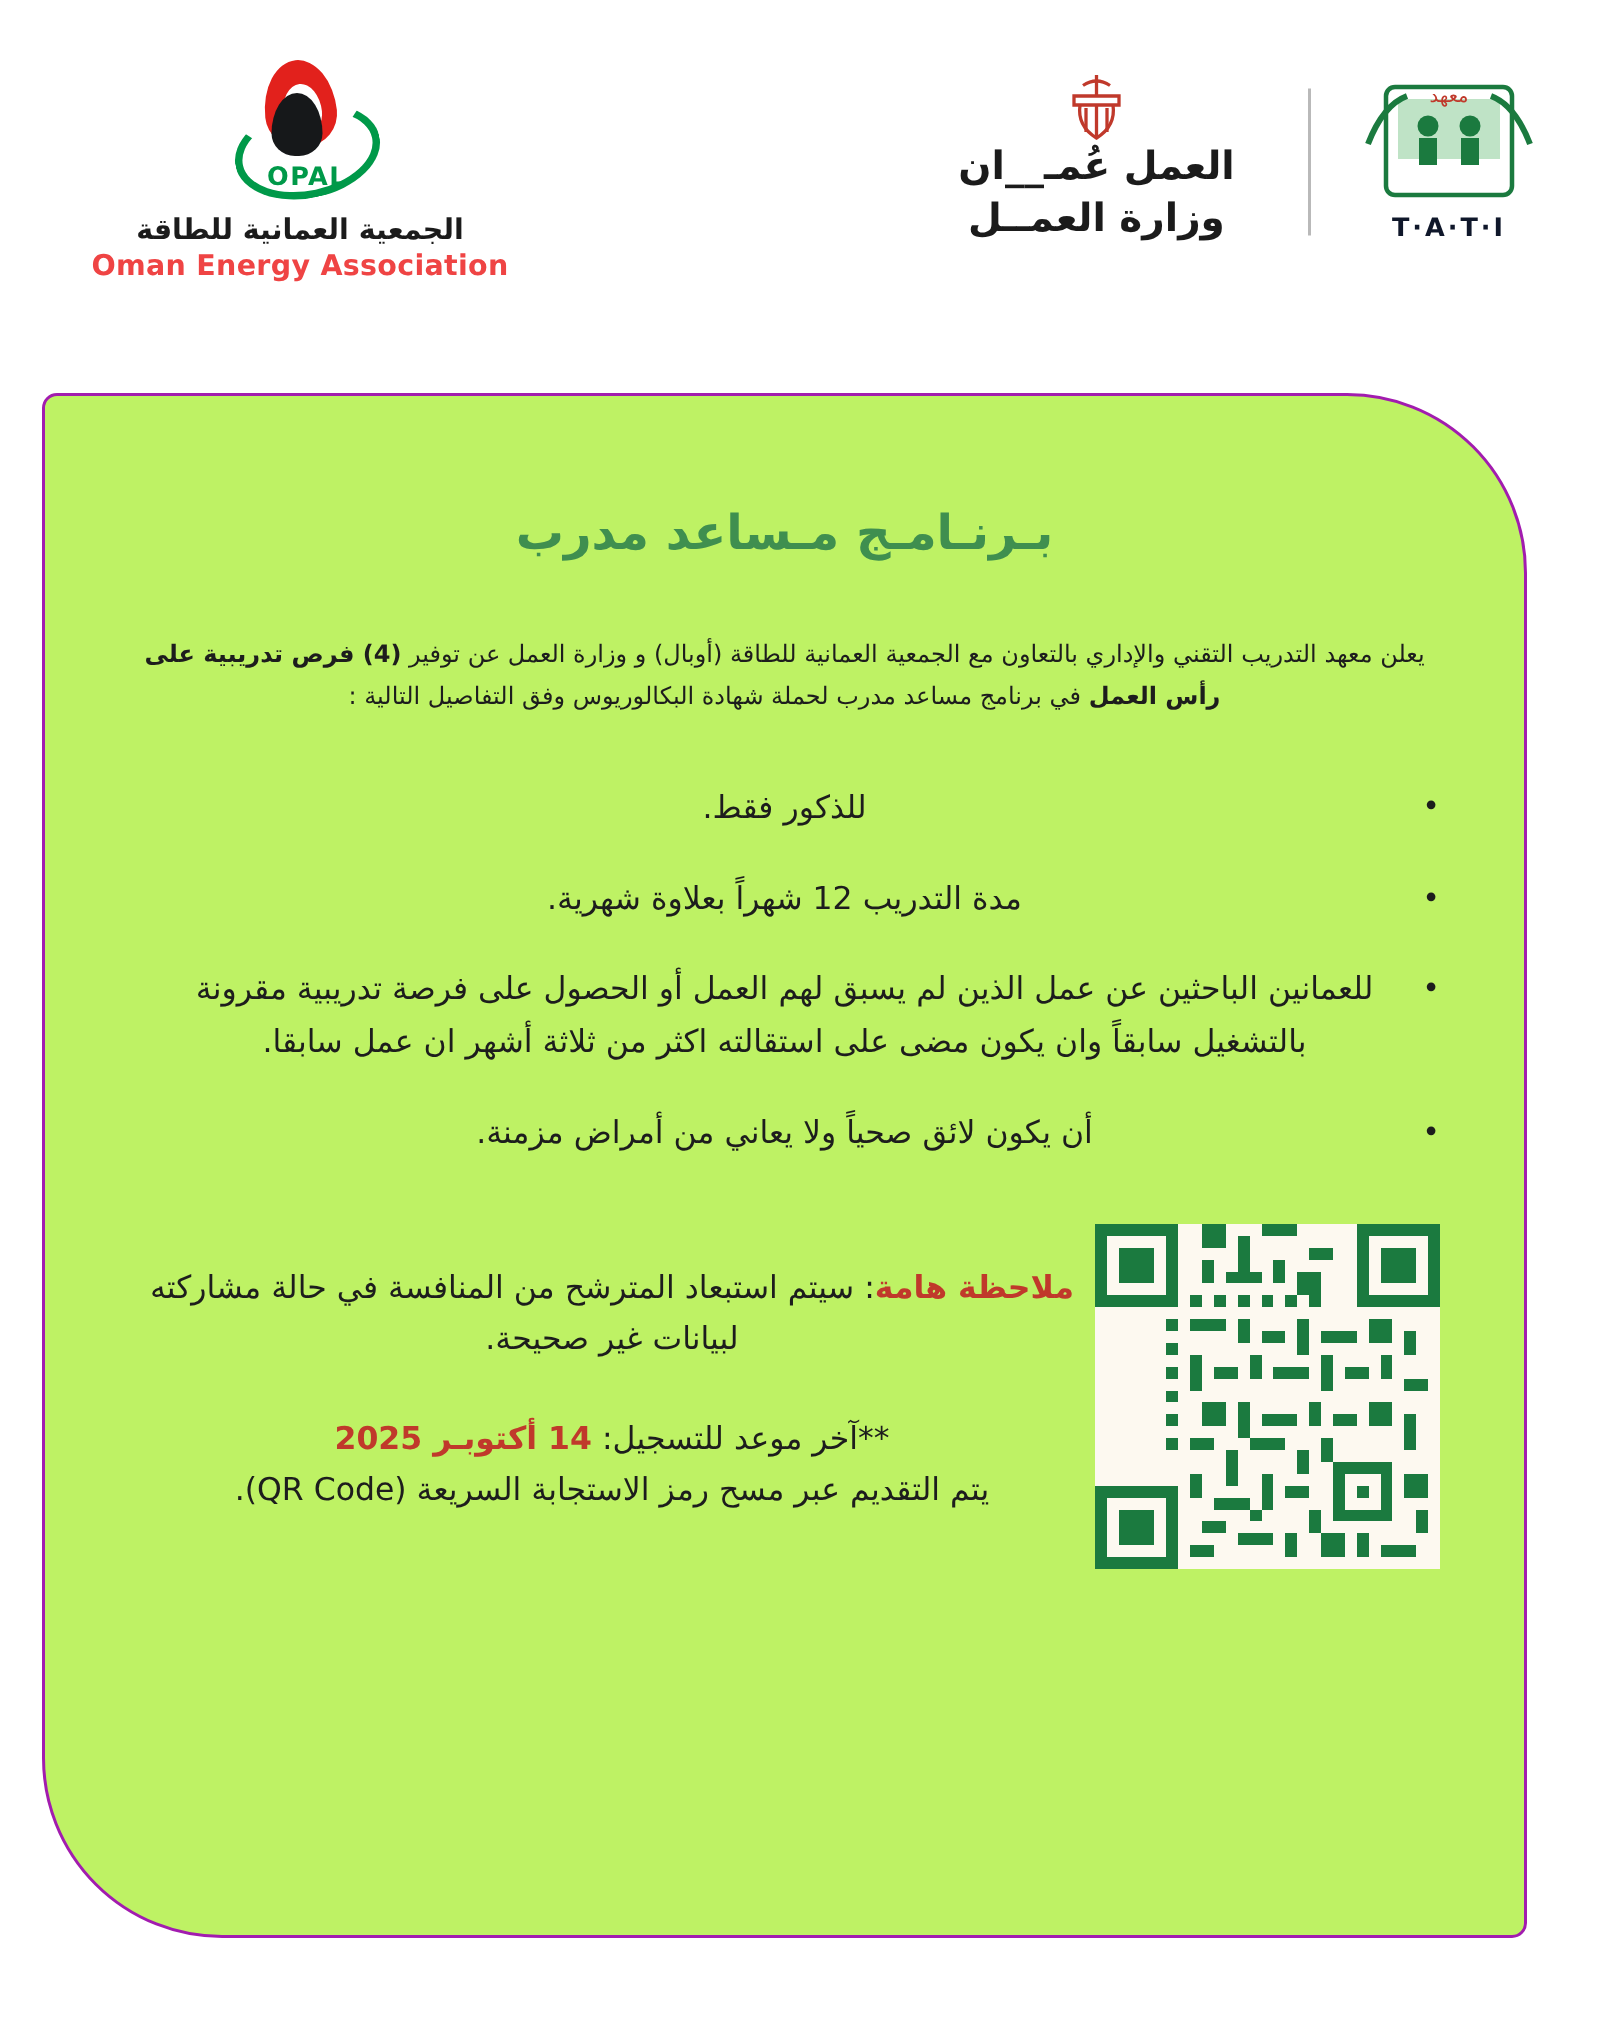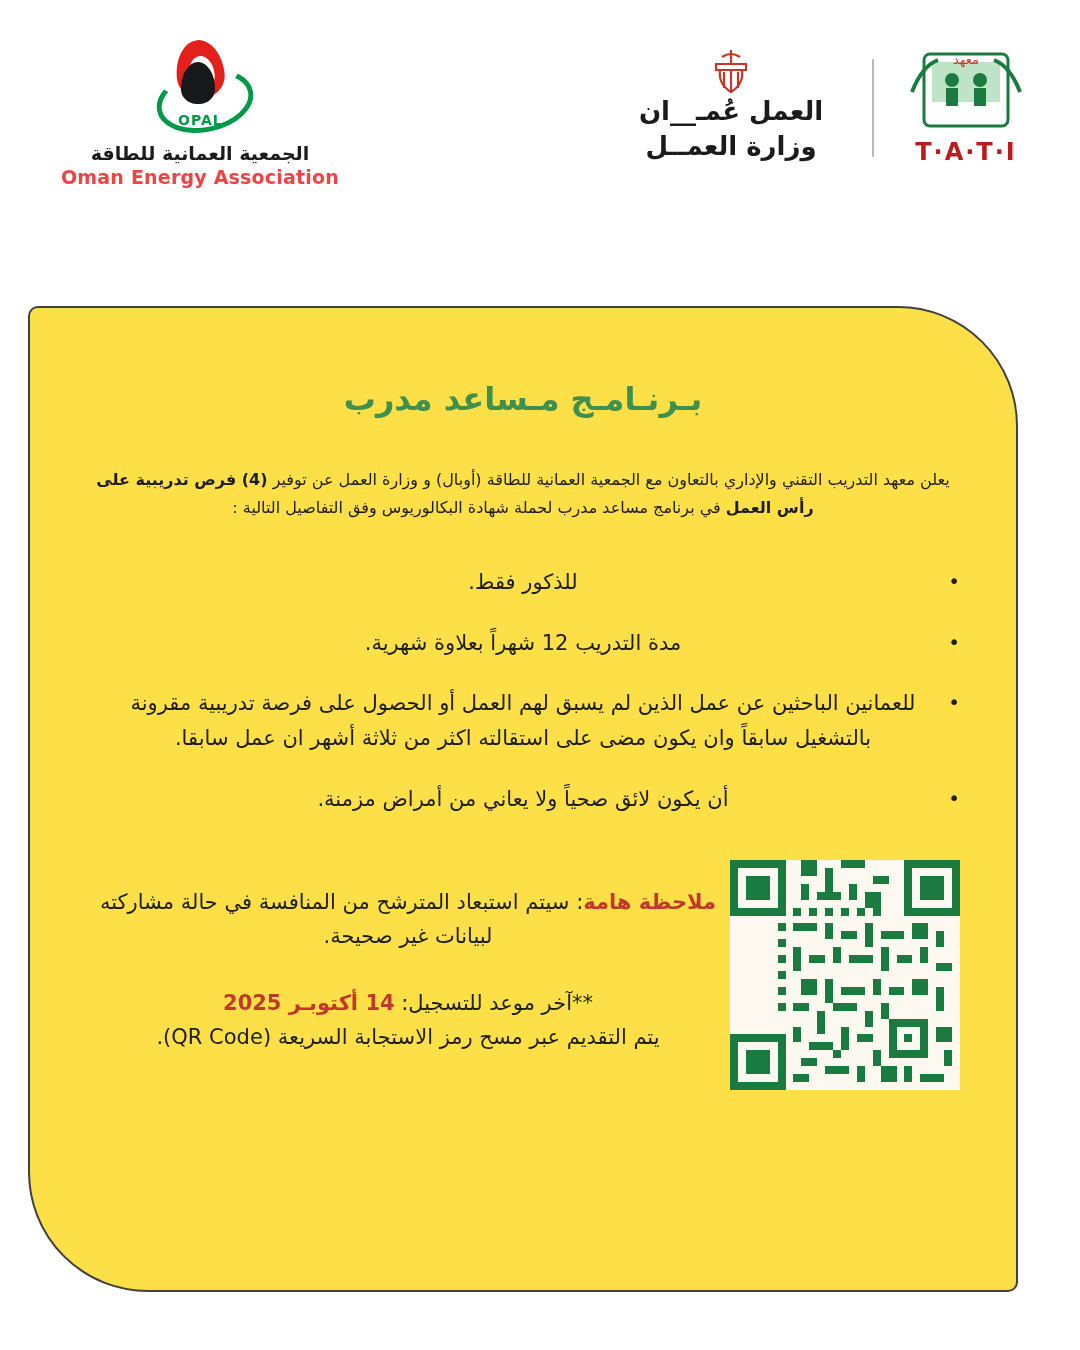--- a/index.html
+++ b/index.html
@@ -63,21 +63,21 @@
     left: 6px; top: 30px;
     width: 88px; height: 52px;
     border: 5px solid #009949;
     border-radius: 50%;
     border-top-color: transparent;
     transform: rotate(-12deg);
   }
   .opal-word {
     position: absolute;
     left: 28px; bottom: 4px;
-    font-size: 14px;
+    font-size: 17px;
     letter-spacing: 1px;
     color: #009949;
     font-weight: bold;
     text-align: center;
   }
   .opal-ar {
     font-size: 19px;
     font-weight: bold;
     color: #1b1b1b;
     line-height: 1.25;
@@ -102,23 +102,23 @@
   .tati {
     width: 132px;
     text-align: center;
   }
   .tati-mark {
     width: 132px;
     height: 86px;
     position: relative;
   }
   .tati-txt {
-    font-size: 24px;
-    font-weight: bold;
-    color: #b91c1c;
+    font-size: 17px;
+    font-weight: bold;
+    color: #0f172a;
     letter-spacing: 2px;
     margin-top: 2px;
   }
   .divider-v {
     width: 2px;
     height: 98px;
     background: #b9b9b9;
   }
   .ministry {
     width: 230px;
@@ -140,25 +140,24 @@
     direction: rtl;
   }
 
   
   .card {
     position: absolute;
     left: 28px;
     right: 62px;
     top: 262px;
     bottom: 58px;
-    background: #fde047;
-    border: 2px solid #404040;
+    background: #bef264;
+    border: 2px solid #a21caf;
     border-radius: 10px 120px 10px 120px;
     box-sizing: border-box;
-    margin-top: 44px;
   }
   .card-inner {
     padding: 72px 56px 40px 56px;
   }
 
   .title {
     color: #3f8f4f;
     font-size: 32px;
     font-weight: bold;
     text-align: center;

